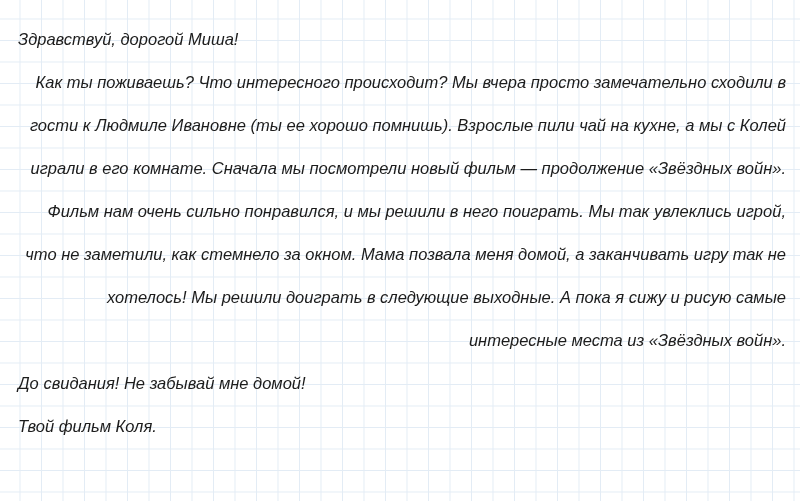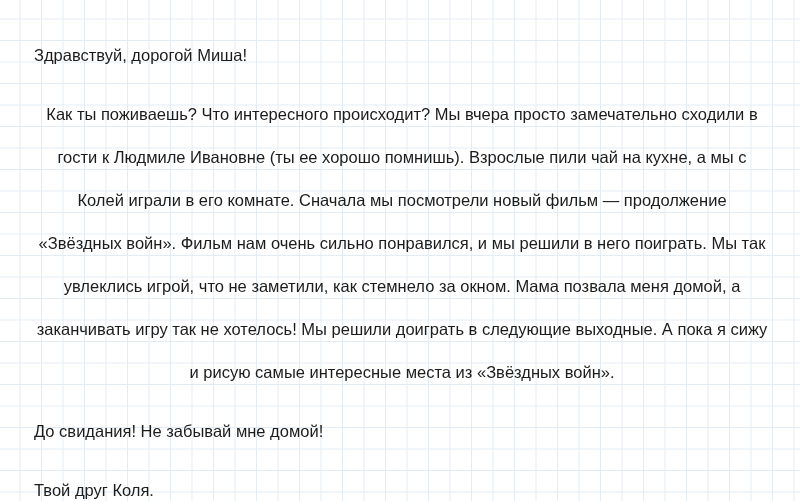--- a/index.html
+++ b/index.html
@@ -32,37 +32,38 @@
     position: absolute;
     left: 18px;
     top: 18px;
     right: 14px;
     color: #1c1c1c;
     font-size: 16.5px;
     line-height: 43px;
   }
 
   .letter p {
-    margin: 16px;
+    margin: 0;
     padding: 0;
+    font-style: italic;
   }
 
   .para {
     margin: 0;
     white-space: normal;
   }
 
   .para-body {
     
-    text-align: center;
+    text-align: right;
   }
 </style>
 </head>
 <body>
 
 <div class="page">
   <div class="letter">
     <p class="para para-greeting">Здравствуй, дорогой Миша!</p>
     <p class="para para-body">Как ты поживаешь? Что интересного происходит? Мы вчера просто замечательно сходили в гости к Людмиле Ивановне (ты ее хорошо помнишь). Взрослые пили чай на кухне, а мы с Колей играли в его комнате. Сначала мы посмотрели новый фильм — продолжение «Звёздных войн». Фильм нам очень сильно понравился, и мы решили в него поиграть. Мы так увлеклись игрой, что не заметили, как стемнело за окном. Мама позвала меня домой, а заканчивать игру так не хотелось! Мы решили доиграть в следующие выходные. А пока я сижу и рисую самые интересные места из «Звёздных войн».</p>
     <p class="para para-farewell">До свидания! Не забывай мне домой!</p>
-    <p class="para para-signature">Твой друг Коля.</p>
+    <p class="para para-signature">Твой фильм Коля.</p>
   </div>
 </div>
 
 </body></html>

